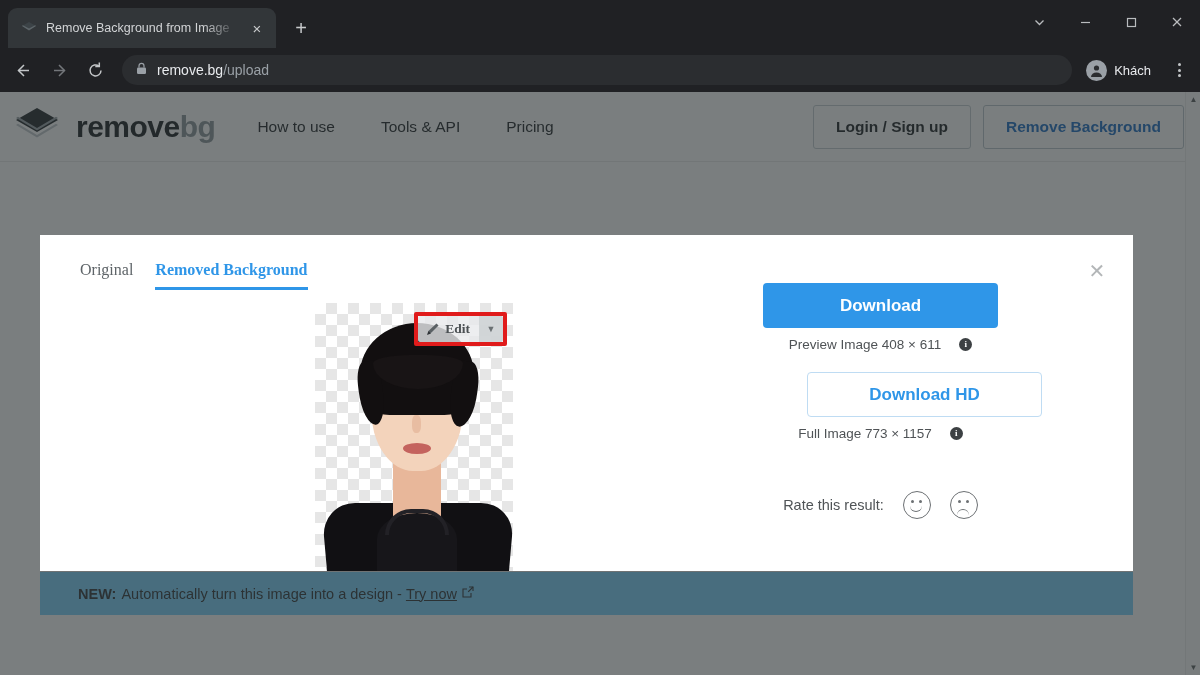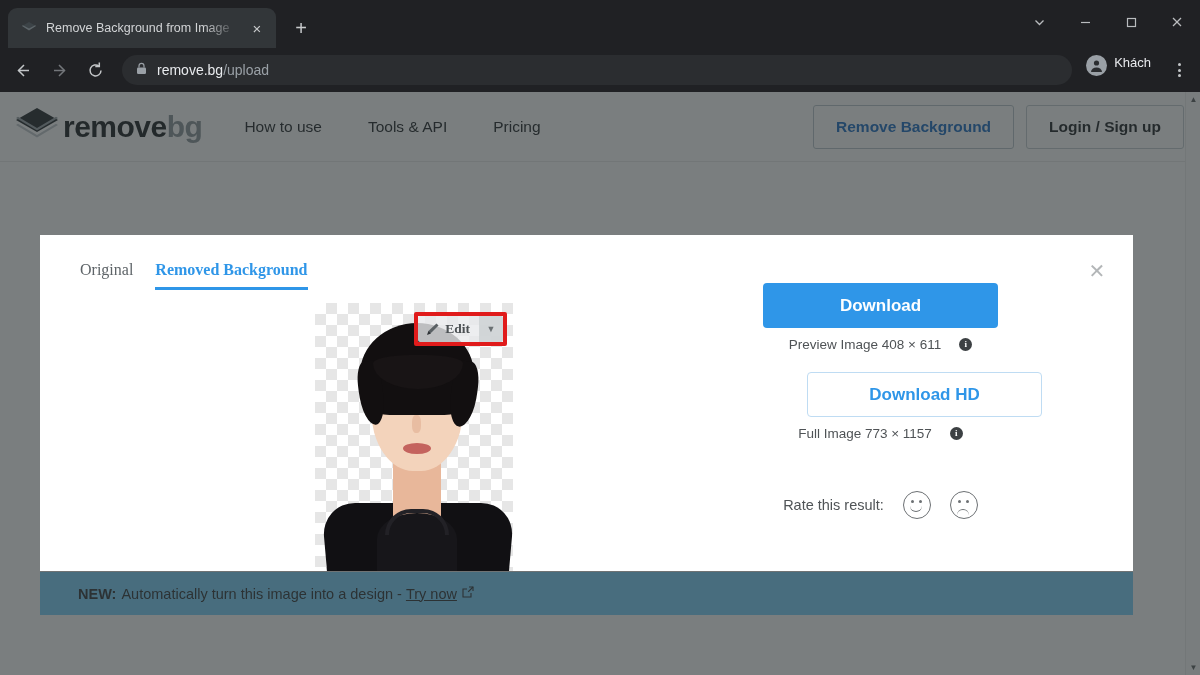--- a/index.html
+++ b/index.html
@@ -63,21 +63,21 @@
   }
   .navbtn.dim { color: #73767a; }
   .omnibox {
     flex: 1 1 auto; height: 30px; background: #2b2d30; border-radius: 16px;
     display: flex; align-items: center; padding: 0 14px; gap: 10px;
     margin: 0 6px 0 8px; min-width: 0;
   }
   .url { font-size: 14px; color: #e8eaed; white-space: nowrap; }
   .url .path { color: #9aa0a6; }
   .profile {
-    display: flex; align-items: flex-start; gap: 7px; height: 30px;
+    display: flex; align-items: center; gap: 7px; height: 30px;
     padding: 0 11px 0 6px; border-radius: 16px; flex: 0 0 auto;
   }
   .profile-avatar {
     width: 21px; height: 21px; border-radius: 50%; background: #9aa0a6;
     display: flex; align-items: center; justify-content: center;
   }
   .profile-name { color: #e8eaed; font-size: 13px; }
   .kebab {
     width: 30px; height: 34px; display: flex; flex-direction: column;
     align-items: center; justify-content: center; gap: 2.5px; flex: 0 0 30px;
@@ -86,21 +86,21 @@
 
   
   .viewport {
     position: absolute; left: 0; top: 92px; width: 1200px; height: 583px;
     background: #ffffff; overflow: hidden;
   }
   .sitehdr {
     height: 70px; background: #ffffff; display: flex; align-items: center;
     padding: 0 16px 0 14px; gap: 0; border-bottom: 1px solid #e9e9e9;
   }
-  .logo { display: flex; align-items: center; gap: 3px; flex: 0 0 auto; }
+  .logo { display: flex; align-items: center; gap: 16px; flex: 0 0 auto; }
   .logo-text { font-size: 30px; font-weight: 700; color: #1c2022; letter-spacing: -0.5px; }
   .logo-text .bg { color: #8d979c; font-weight: 700; }
   .nav { display: flex; align-items: center; gap: 46px; margin-left: 42px; }
   .nav a { font-size: 15.5px; color: #22272a; text-decoration: none; }
   .hdr-actions { margin-left: auto; display: flex; align-items: center; gap: 12px; }
   .btn-outline {
     height: 44px; padding: 0 22px; border: 1px solid #c5cdd2; border-radius: 3px;
     background: #fff; display: flex; align-items: center; justify-content: center;
     font-size: 15.5px; font-weight: 700; color: #1f2326;
   }
@@ -375,22 +375,22 @@
         <span class="logo-text"><span>remove</span><span class="bg">bg</span></span>
       </div>
 
       <nav class="nav">
         <a href="#">How to use</a>
         <a href="#">Tools &amp; API</a>
         <a href="#">Pricing</a>
       </nav>
 
       <div class="hdr-actions">
+        <div class="btn-outline">Login / Sign up</div>
         <div class="btn-outline primary">Remove Background</div>
-        <div class="btn-outline">Login / Sign up</div>
       </div>
     </div>
     <div class="page-body"></div>
   </div>
 
   <div class="overlay"></div>
 
   <div class="modal">
     <div class="modal-inner">
 

